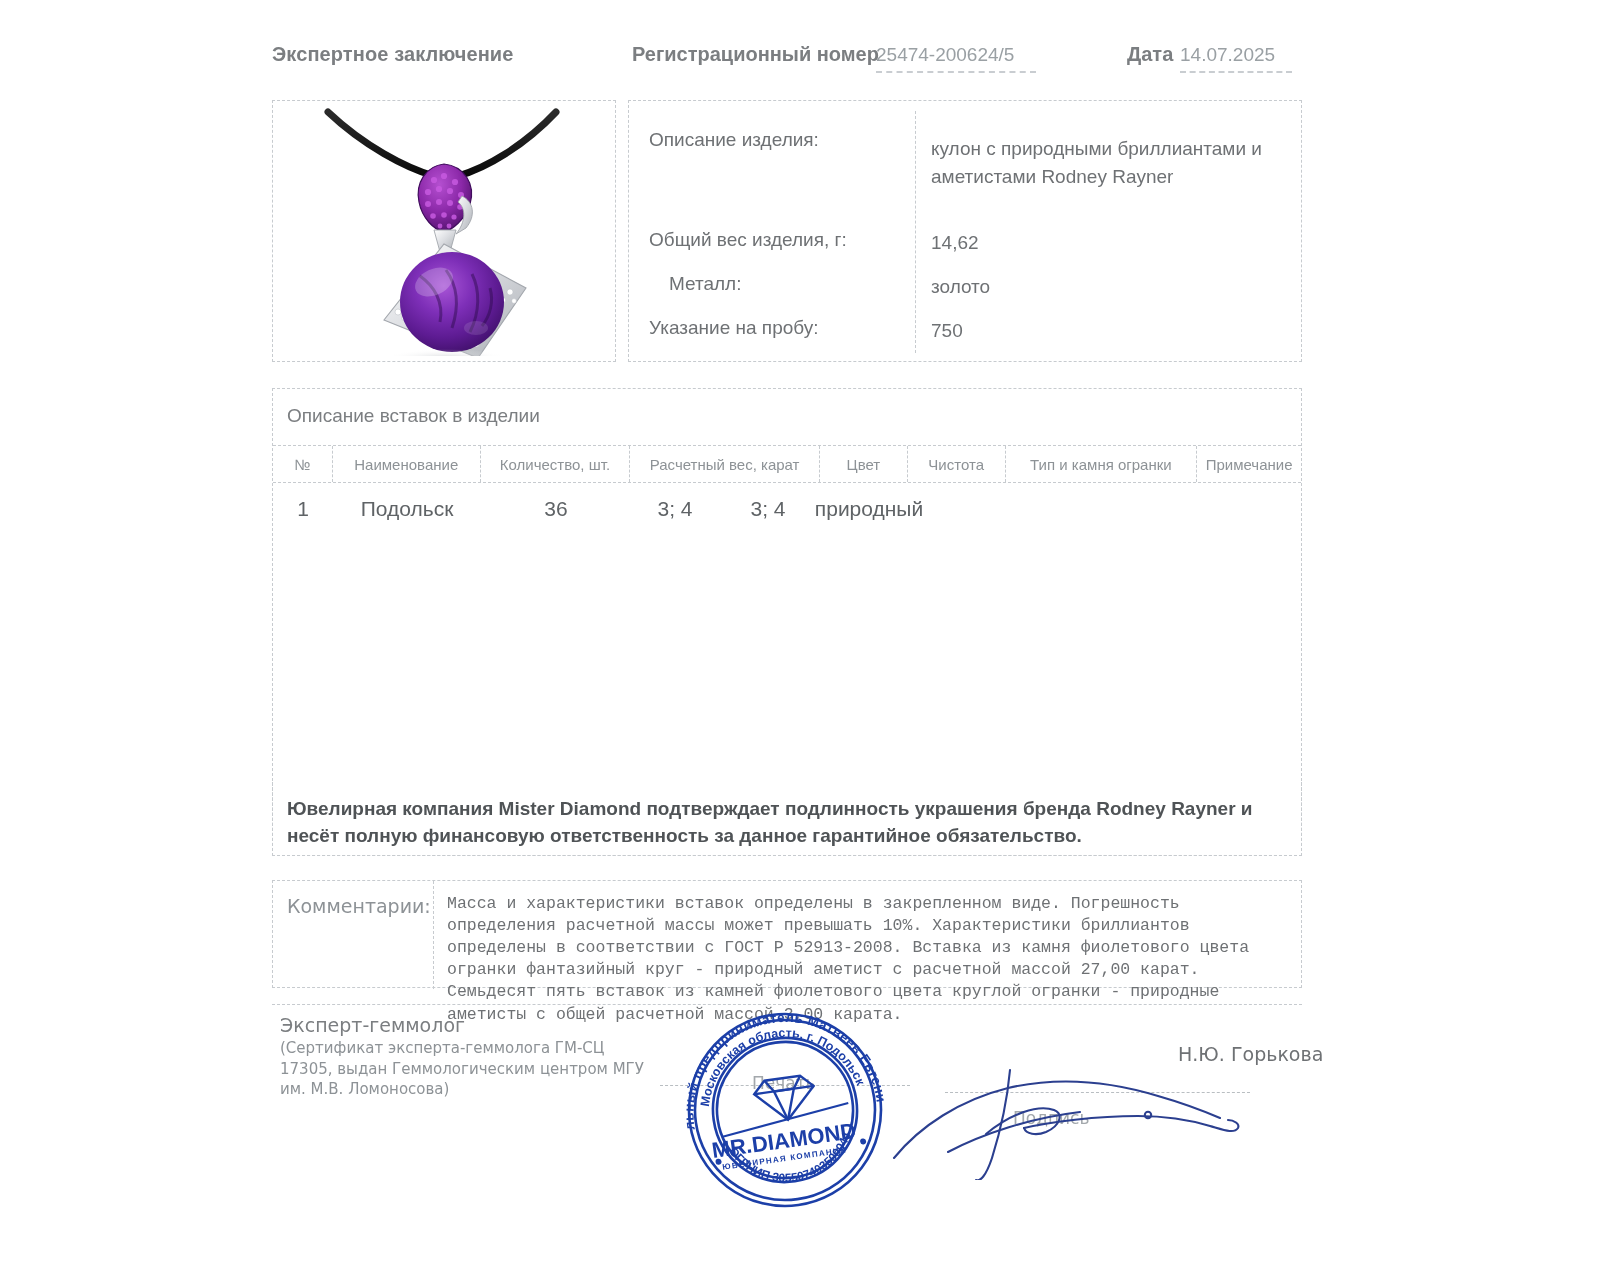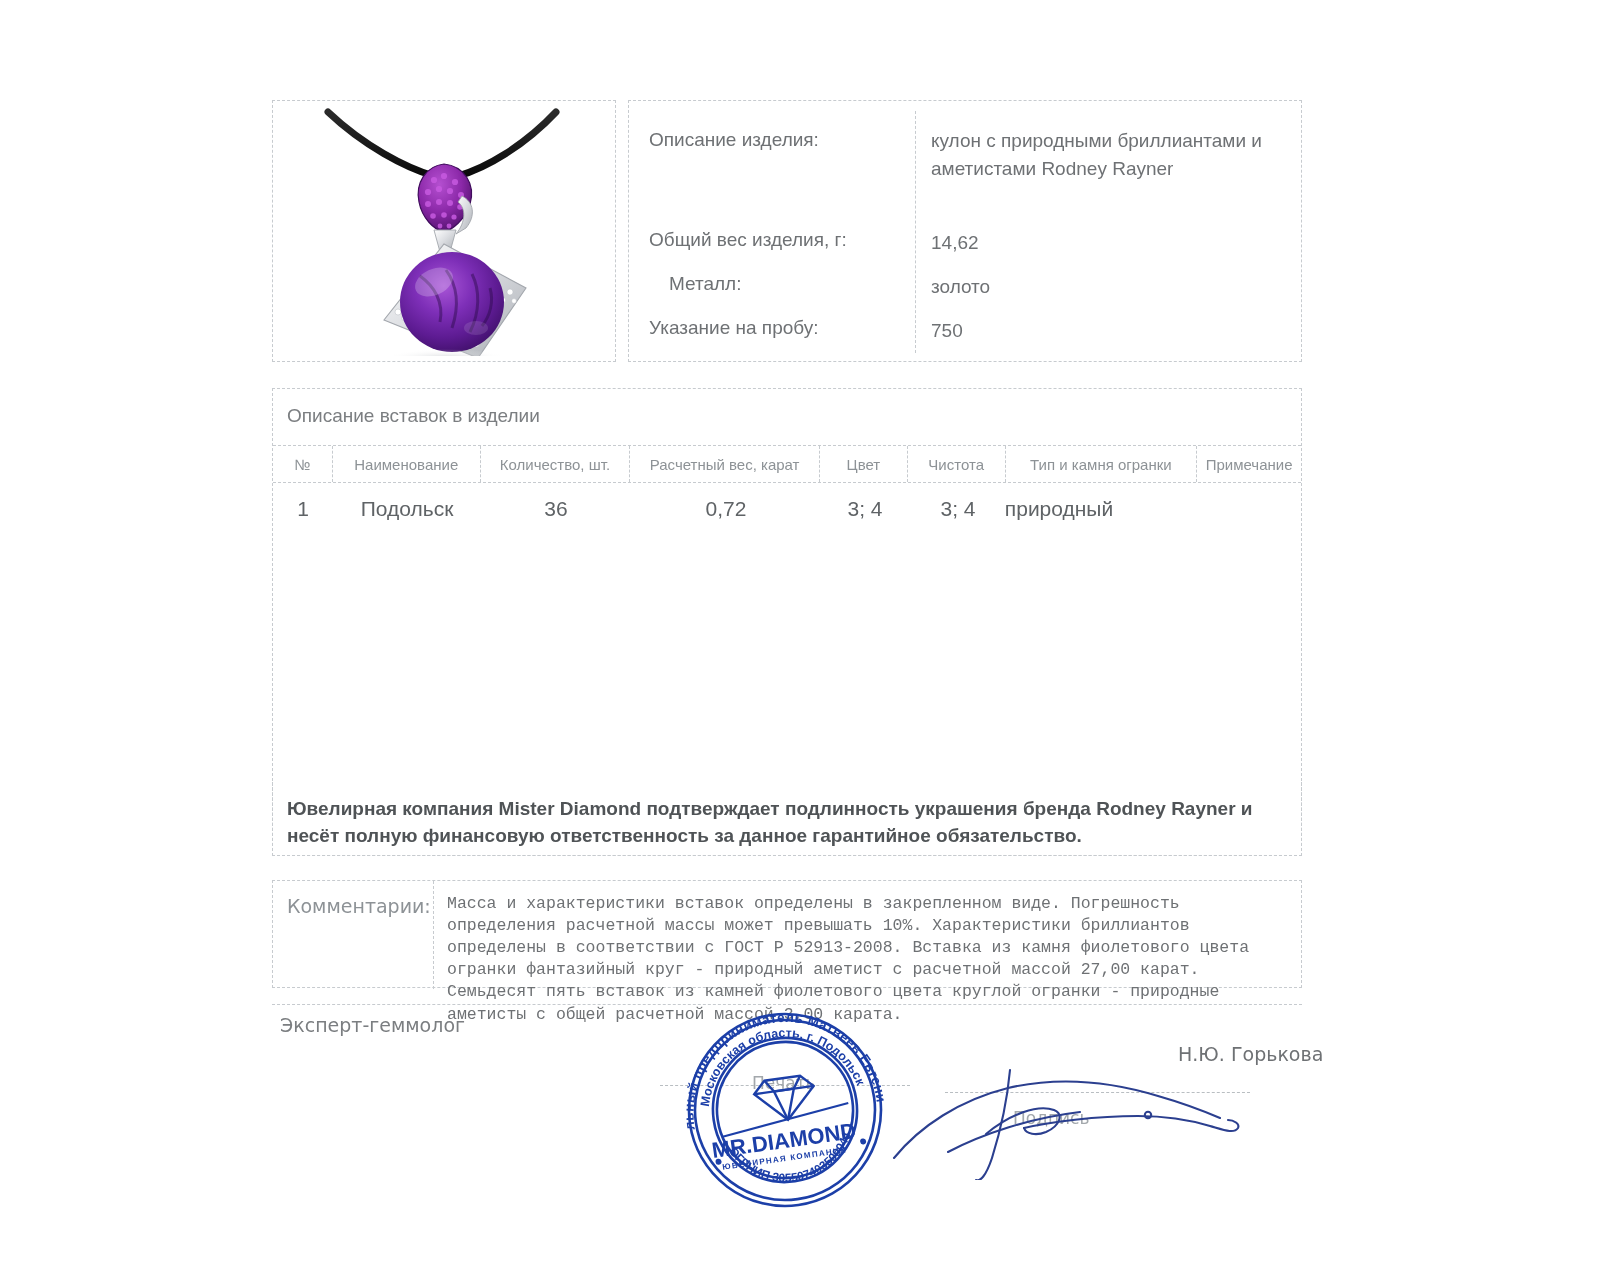--- a/index.html
+++ b/index.html
@@ -164,20 +164,27 @@
   .signature{
     position:absolute;left:890px;top:1030px;width:400px;height:150px;
     pointer-events:none;
   }
 </style>
 </head>
 <body>
 
 <div class="page">
 
+  <div class="hdr">
+    <div class="hdr-title">Экспертное заключение</div>
+    <div class="hdr-reg-label">Регистрационный номер</div>
+    <div class="hdr-reg-val">25474-200624/5</div>
+    <div class="hdr-date-label">Дата</div>
+    <div class="hdr-date-val">14.07.2025</div>
+  </div>
 
   <div class="dbox photo-cell">
     <div class="photo-wrap">
       <svg width="300" height="250" viewBox="0 0 300 250">
         <defs>
           <radialGradient id="gem" cx="42%" cy="34%" r="72%">
             <stop offset="0%" stop-color="#a855d6"></stop>
             <stop offset="38%" stop-color="#7e2fb8"></stop>
             <stop offset="72%" stop-color="#5d1b92"></stop>
             <stop offset="100%" stop-color="#3d0f66"></stop>
@@ -257,21 +264,21 @@
 
         <ellipse cx="152" cy="252" rx="62" ry="9" fill="url(#shadow)"></ellipse>
       </svg>
     </div>
   </div>
 
   <div class="dbox desc-cell">
     <div class="desc-sep"></div>
 
     <div class="desc-label" style="top:28px;">Описание изделия:</div>
-    <div class="desc-val" style="top:26px;width:360px;">кулон с природными бриллиантами и аметистами Rodney Rayner</div>
+    <div class="desc-val" style="top:34px;width:360px;">кулон с природными бриллиантами и аметистами Rodney Rayner</div>
 
     <div class="desc-label" style="top:128px;">Общий вес изделия, г:</div>
     <div class="desc-val" style="top:128px;">14,62</div>
 
     <div class="desc-label" style="top:172px;margin-left:20px;">Металл:</div>
     <div class="desc-val" style="top:172px;">золото</div>
 
     <div class="desc-label" style="top:216px;">Указание на пробу:</div>
     <div class="desc-val" style="top:216px;">750</div>
   </div>
@@ -287,40 +294,40 @@
       <div class="c4">Цвет</div>
       <div class="c5">Чистота</div>
       <div class="c6">Тип и камня огранки</div>
       <div class="c7">Примечание</div>
     </div>
 
     <div class="ins-row">
       <div class="c0">1</div>
       <div class="c1">Подольск</div>
       <div class="c2">36</div>
-      <div class="c3">0,72</div>
       <div class="c4">3; 4</div>
       <div class="c5">3; 4</div>
       <div class="c7">природный</div>
     </div>
   </div>
 
   <div class="dbox gar-cell">
     <div class="gar-txt">Ювелирная компания Mister Diamond подтверждает подлинность украшения бренда Rodney Rayner и несёт полную финансовую ответственность за данное гарантийное обязательство.</div>
   </div>
 
   <div class="dbox com-cell">
     <div class="com-label">Комментарии:</div>
     <div class="com-sep"></div>
     <div class="com-txt">Масса и характеристики вставок определены в закрепленном виде. Погрешность определения расчетной массы может превышать 10%. Характеристики бриллиантов определены в соответствии с ГОСТ Р 52913-2008. Вставка из камня фиолетового цвета огранки фантазийный круг - природный аметист с расчетной массой 27,00 карат. Семьдесят пять вставок из камней фиолетового цвета круглой огранки - природные аметисты с общей расчетной массой 3,00 карата.</div>
   </div>
 
   <div class="foot-rule"></div>
 
   <div class="expert-title">Эксперт-геммолог</div>
+  <div class="expert-sub">(Сертификат эксперта-геммолога ГМ-СЦ 17305, выдан Геммологическим центром МГУ им. М.В. Ломоносова)</div>
 
   <div class="pechat-line"></div>
   <div class="pechat-lbl">Печать</div>
 
   <div class="seal">
     <svg width="250" height="210" viewBox="0 0 250 210">
       <defs>
         <path id="arcOuter" d="M 33 112 A 92 92 0 0 1 217 112"></path>
         <path id="arcInner" d="M 48 112 A 77 77 0 0 1 202 112"></path>
         <path id="arcBot" d="M 57 112 A 68 68 0 0 0 193 112"></path>

